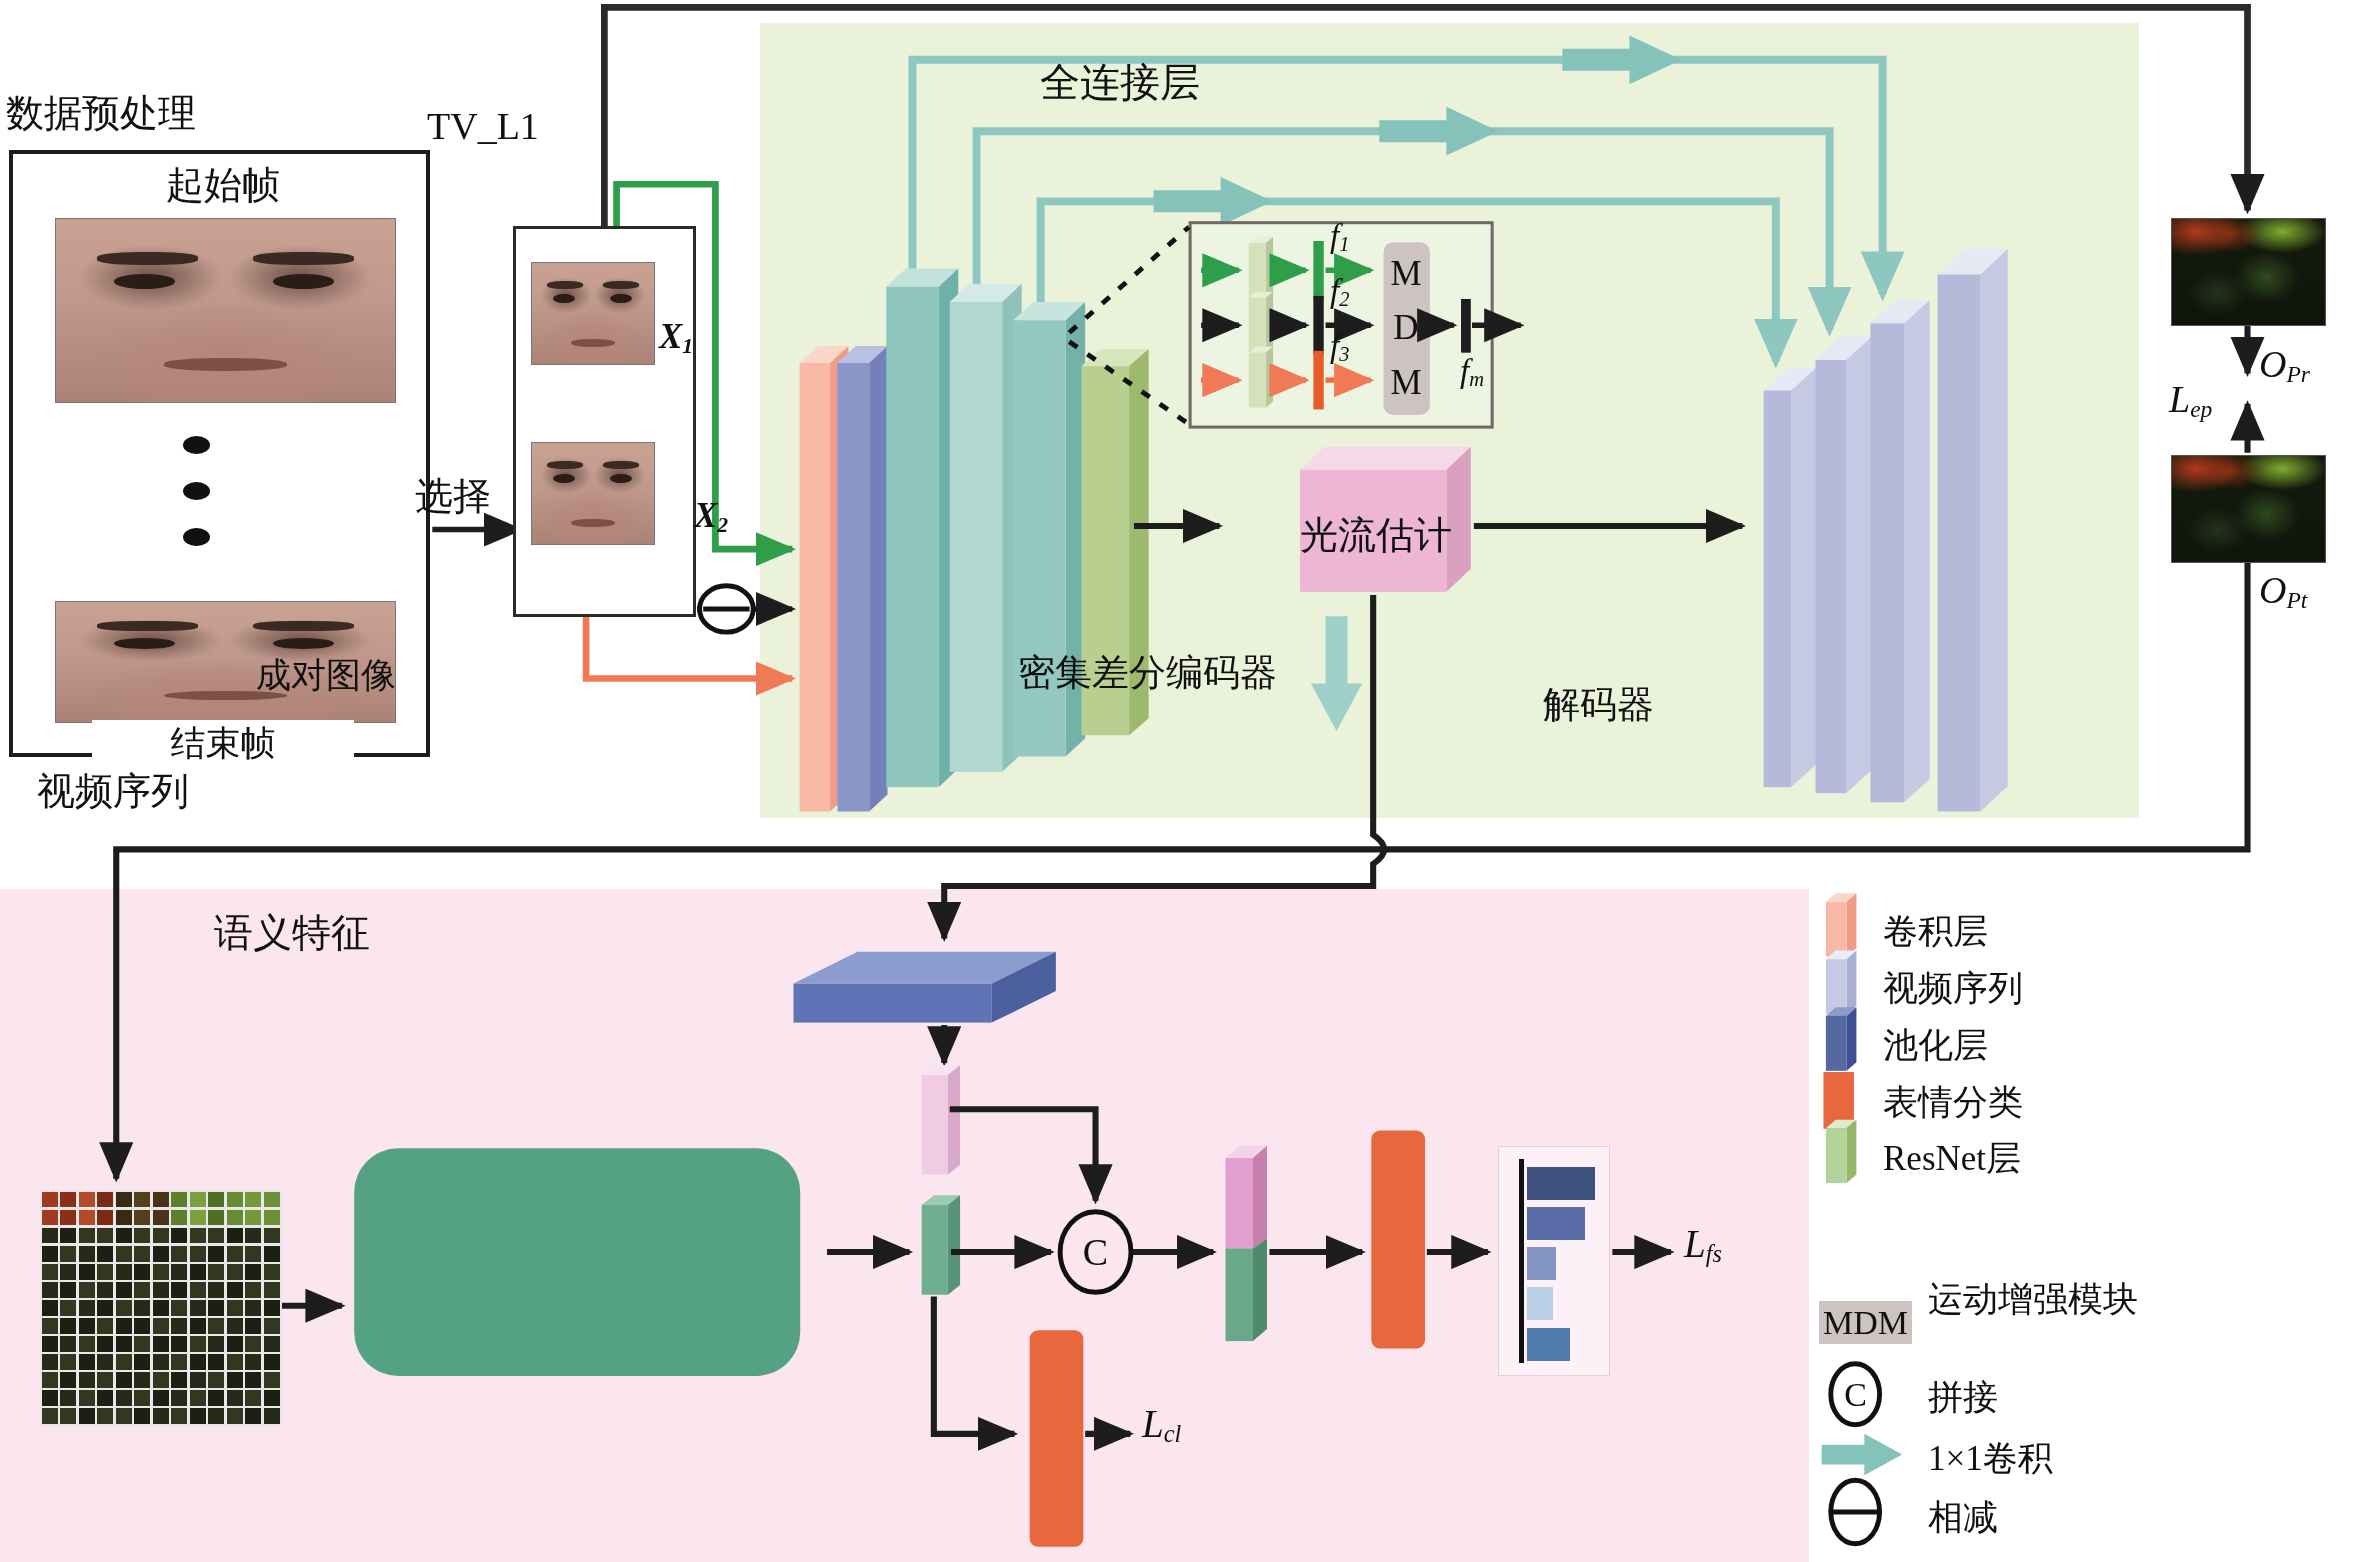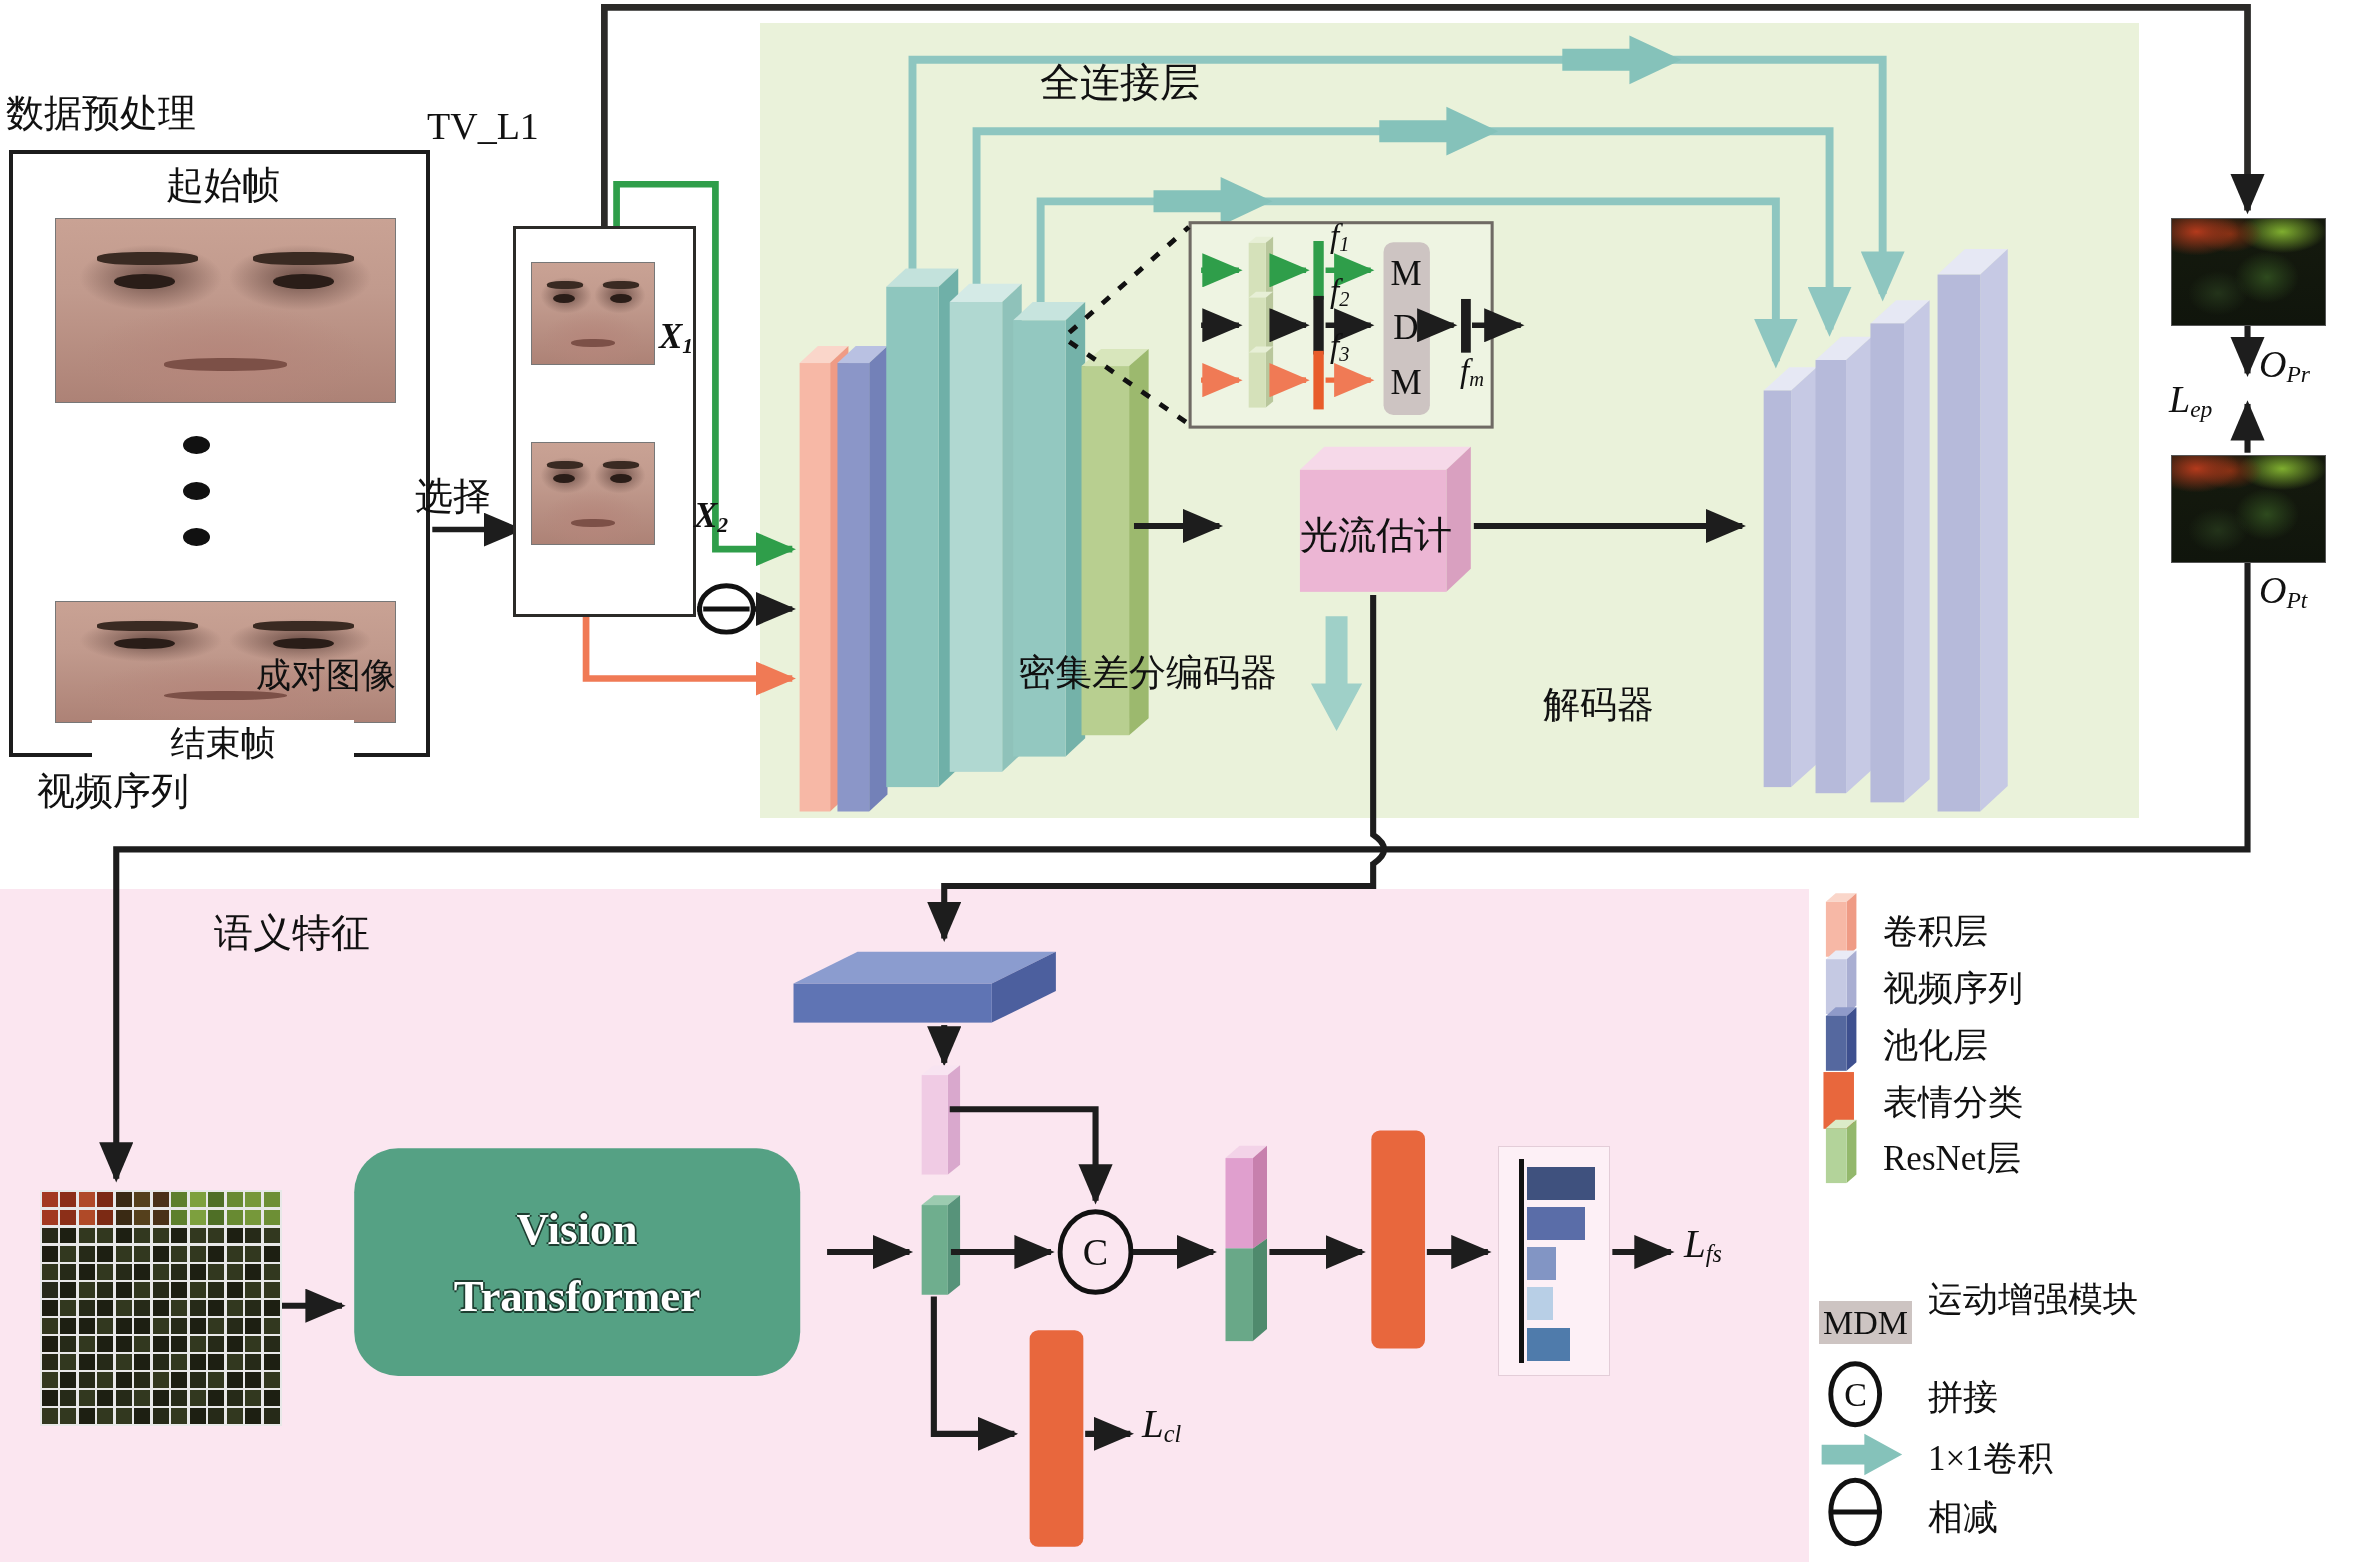--- a/index.html
+++ b/index.html
@@ -473,24 +473,20 @@
       <div style="background: rgb(29, 31, 18);"></div>
       <div style="background: rgb(38, 42, 24);"></div>
       <div style="background: rgb(50, 56, 31);"></div>
       <div style="background: rgb(29, 31, 18);"></div>
       <div style="background: rgb(38, 42, 24);"></div>
       <div style="background: rgb(50, 56, 31);"></div>
       <div style="background: rgb(29, 31, 18);"></div>
       <div style="background: rgb(38, 42, 24);"></div>
     </div>
 
-  <div id="vitText" style="left:354px;top:1149px;width:446px;height:228px;font-size:45px;line-height:1.5;">
-    <span>Vision</span>
-    <span>Transformer</span>
-  </div>
 
   <div id="scorePanel" style="left:1498px;top:1146px;width:110px;height:228px;">
     <div id="scoreAxis" style="left:19.5px;top:12.2px;width:5.5px;height:204px;"></div>
   <div class="scorebar" style="left: 27.5px; top: 19.5px; width: 68px; height: 33px; background: rgb(63, 81, 126);"></div>
       <div class="scorebar" style="left: 27.5px; top: 60px; width: 58px; height: 33px; background: rgb(90, 109, 168);"></div>
       <div class="scorebar" style="left: 27.5px; top: 100px; width: 29px; height: 33px; background: rgb(130, 149, 196);"></div>
       <div class="scorebar" style="left: 27.5px; top: 140px; width: 26px; height: 33px; background: rgb(184, 207, 230);"></div>
       <div class="scorebar" style="left: 27.5px; top: 181px; width: 43px; height: 33px; background: rgb(79, 123, 171);"></div>
     </div>
 

